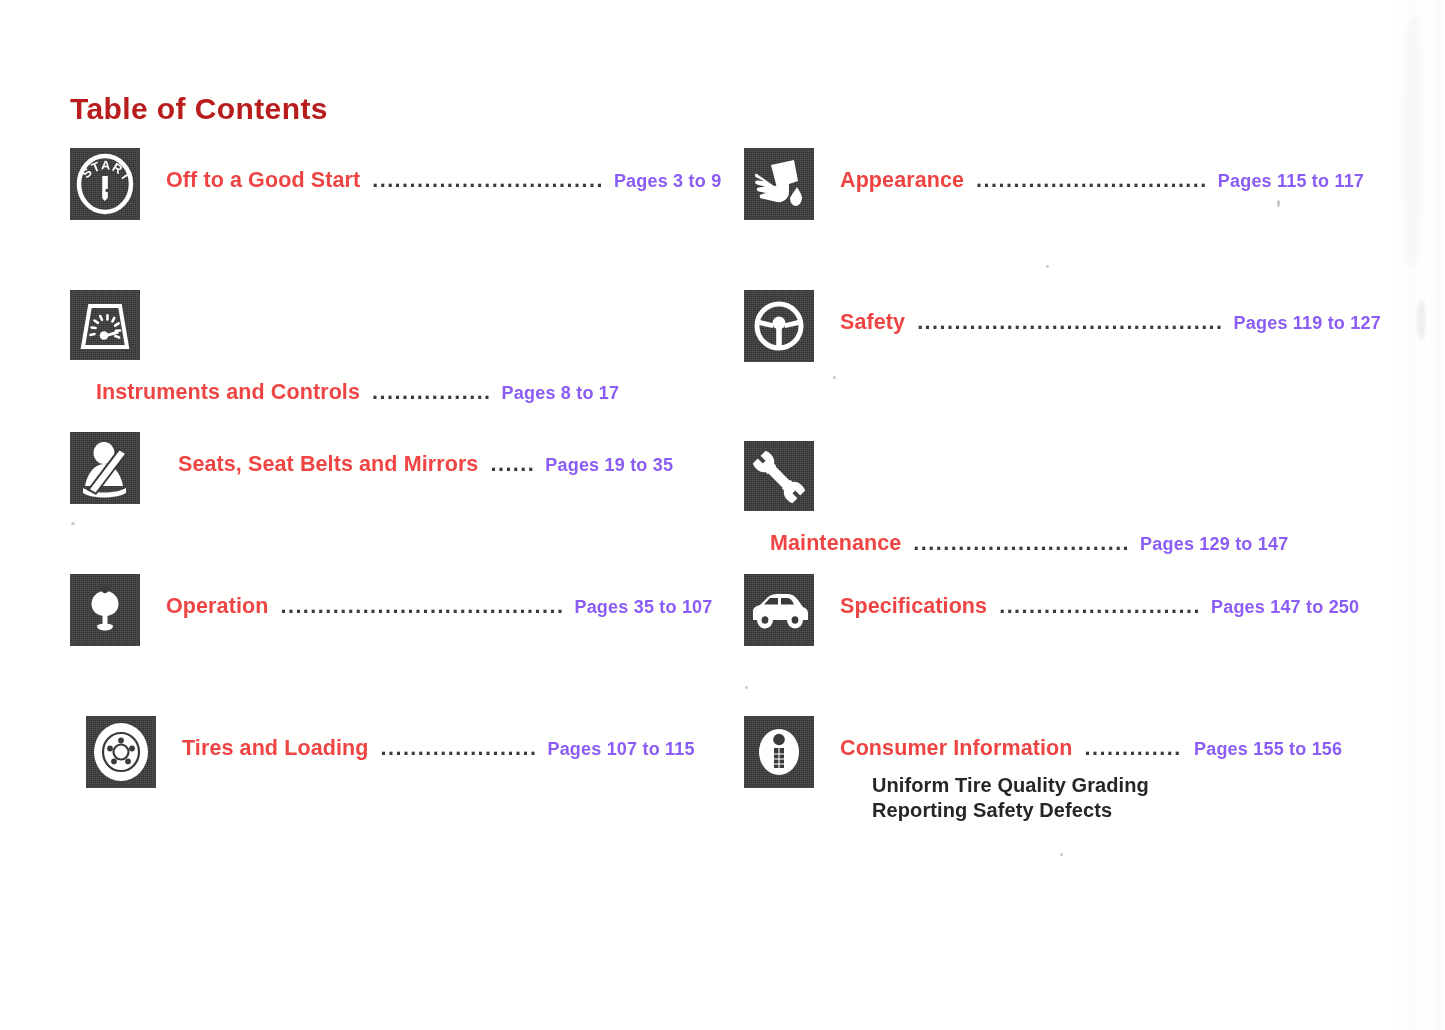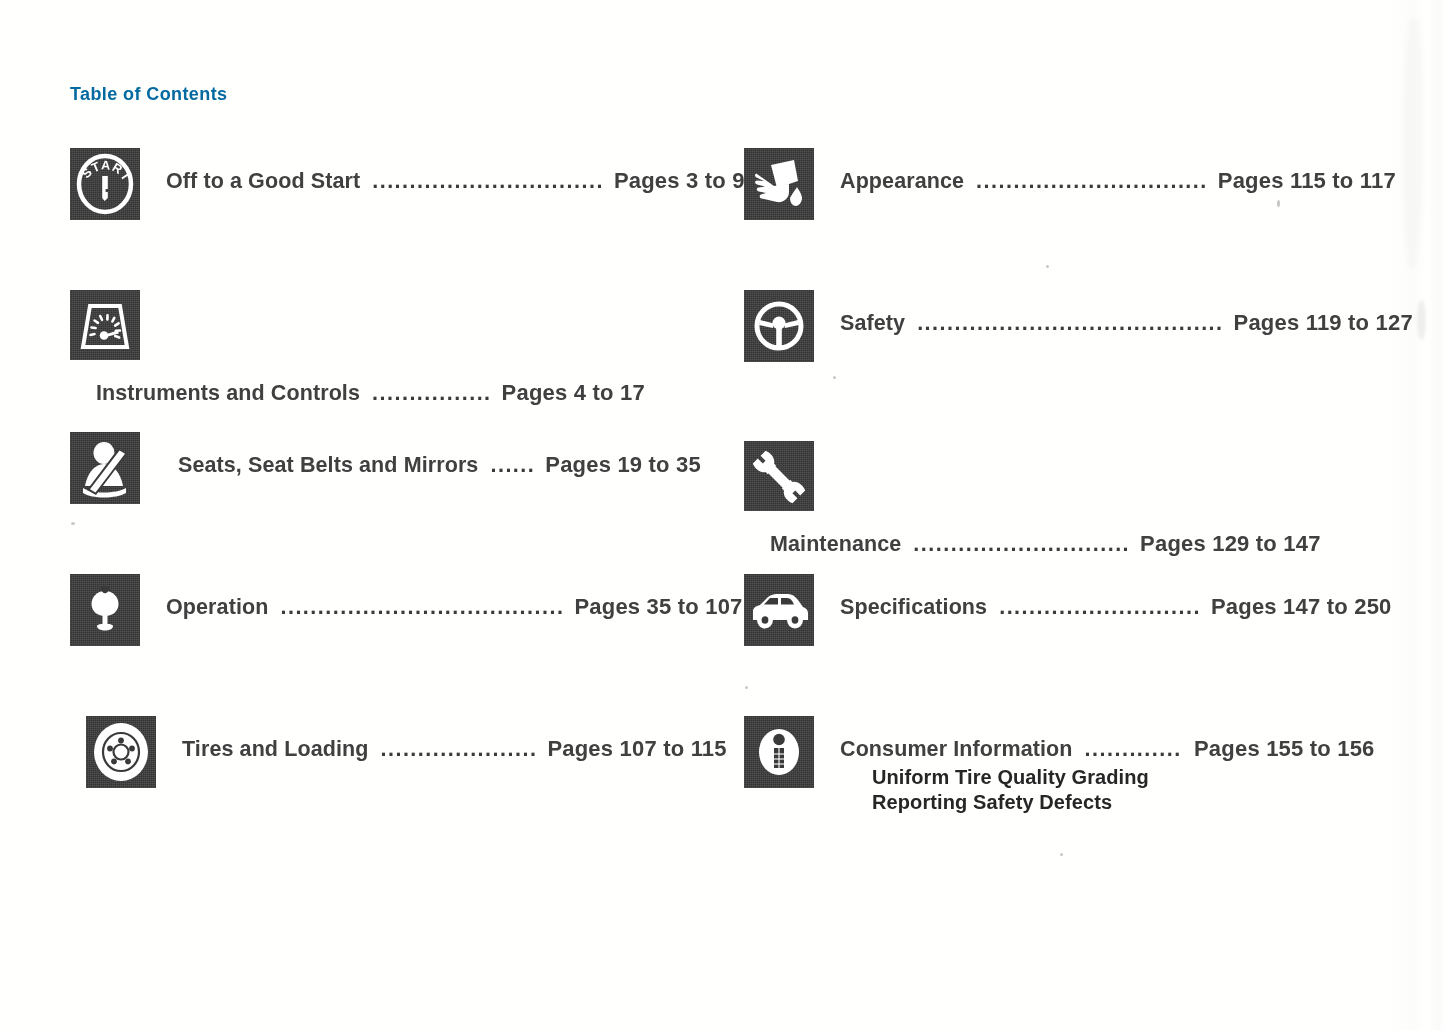--- a/index.html
+++ b/index.html
@@ -50,24 +50,24 @@
     position: absolute;
     background: rgba(0,0,0,0.22);
     border-radius: 50%;
     pointer-events: none;
   }
 
   .page-title {
     position: absolute;
     left: 70px;
     top: 72px;
-    font-size: 18px;
+    font-size: 30px;
     font-weight: bold;
     letter-spacing: 0.4px;
-    color: #0369a1;
+    color: #b91c1c;
   }
 
   .toc {
     position: absolute;
     left: 0; top: 0;
     width: 1445px;
     height: 1030px;
   }
 
   .toc-entry {
@@ -106,49 +106,49 @@
   }
   .entry-line {
     display: flex;
     align-items: baseline;
     white-space: nowrap;
   }
   .entry-label {
     font-size: 21.5px;
     font-weight: bold;
     letter-spacing: 0.1px;
-    color: #404040;
+    color: #ef4444;
   }
   .leader {
     flex: 1 1 auto;
     overflow: hidden;
     white-space: nowrap;
     font-size: 21.5px;
     font-weight: bold;
     color: #3a3a3a;
     margin: 0 10px 0 12px;
     letter-spacing: 1.5px;
     min-width: 40px;
   }
   .entry-pages {
-    font-size: 22px;
+    font-size: 18px;
     font-weight: bold;
     letter-spacing: 0.2px;
-    color: #404040;
+    color: #8b5cf6;
     text-align: left;
   }
   .pages-slot {
     flex: 0 0 auto;
     width: 196px;
     text-align: left;
   }
   .pages-slot-right { width: 200px; }
 
   .entry-sublines {
-    margin-top: 3px;
+    margin-top: 12px;
     padding-left: 32px;
   }
   .entry-subline {
     font-size: 20px;
     font-weight: bold;
     color: #262626;
     line-height: 25px;
     letter-spacing: 0.1px;
   }
 </style>
@@ -203,21 +203,21 @@
           <line x1="49.2" y1="47.5" x2="45.2" y2="46"></line>
         </g>
         <circle cx="34" cy="45.5" r="4.3" fill="#ffffff"></circle>
         <path d="M 36.5 44 L 48 40.5 L 48.8 43.6 L 37 46.8 Z" fill="#ffffff"></path>
       </svg>
     </div>
     <div class="entry-body">
       <div class="entry-line">
         <span class="entry-label">Instruments and Controls</span>
         <span class="leader">................</span>
-        <span class="pages-slot"><span class="entry-pages">Pages 4 to 17</span></span>
+        <span class="pages-slot"><span class="entry-pages">Pages 8 to 17</span></span>
       </div>
     </div>
   </div>
 
   <div class="toc-entry col-left" style="top:432px;gap:12px;">
     <div class="entry-icon">
       <svg width="70" height="72" viewBox="0 0 70 72">
         <ellipse cx="34" cy="21" rx="10.5" ry="11" fill="#ffffff"></ellipse>
         <path d="M 34 32 C 22 33 17 44 15 54 L 53 54 C 51 44 46 33 34 32 Z" fill="#ffffff"></path>
         <path d="M 13 61 C 22 67 46 67 56 61 L 56 56 C 46 62 22 62 13 56 Z" fill="#ffffff"></path>

